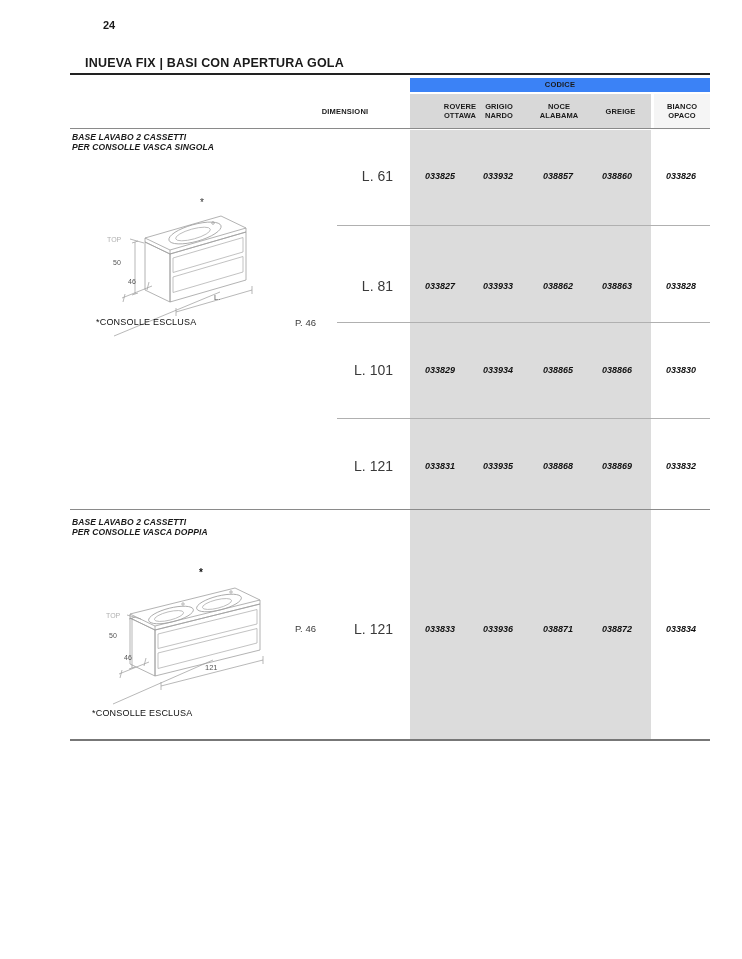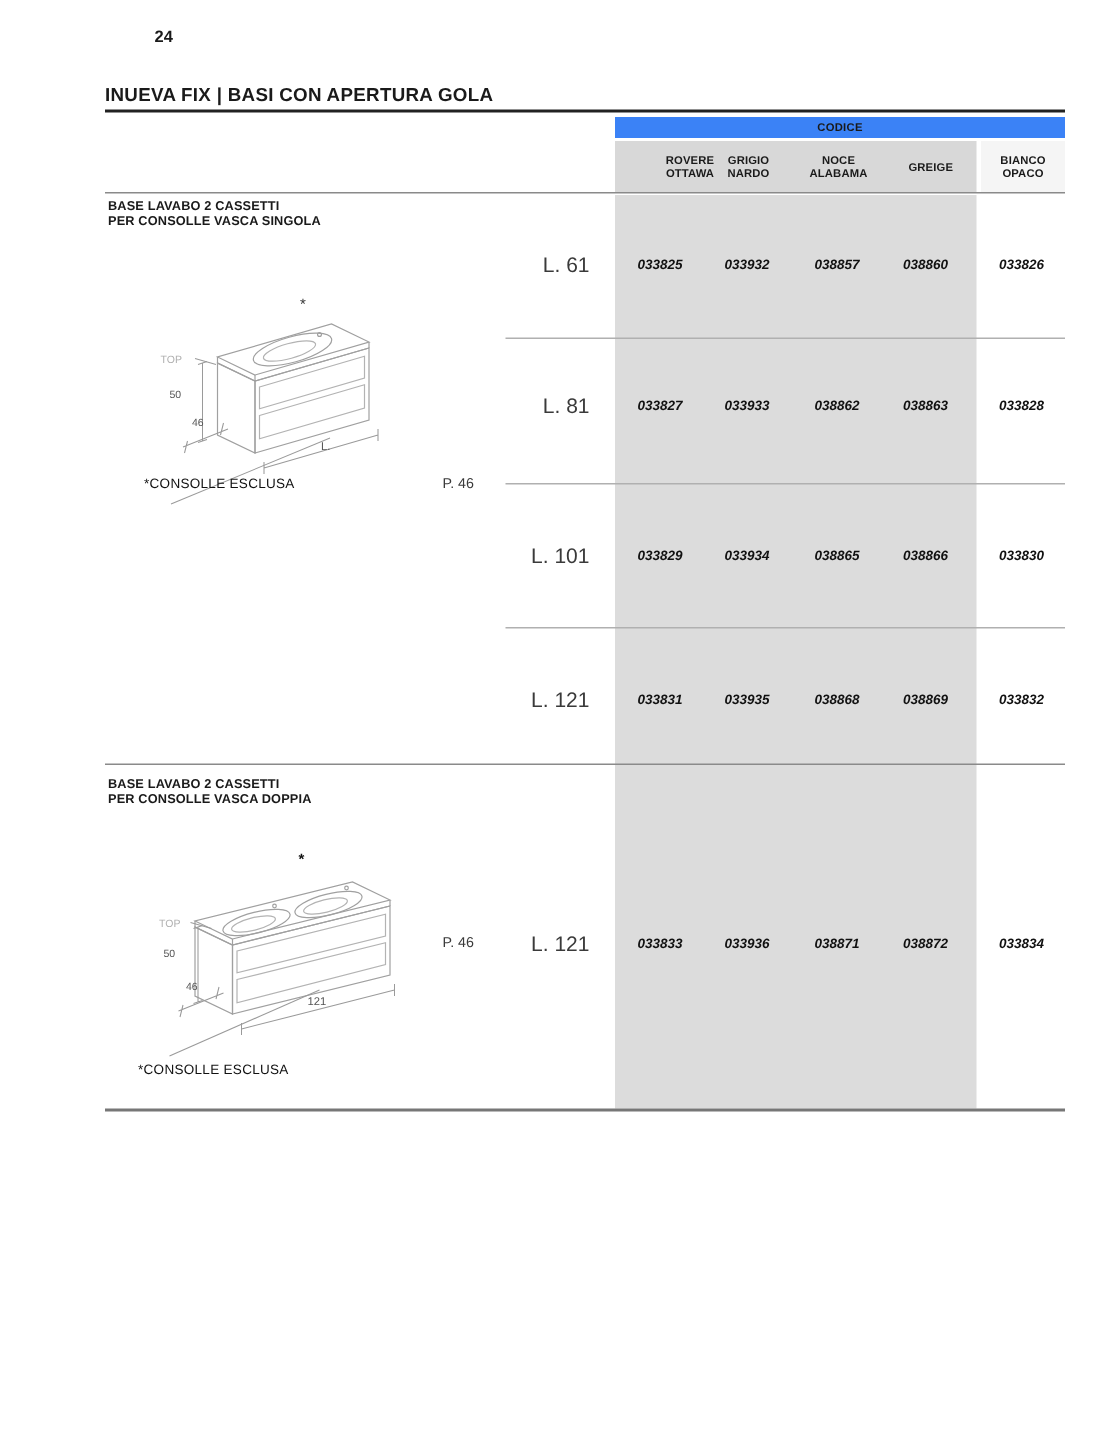--- a/index.html
+++ b/index.html
@@ -2,46 +2,46 @@
 <html><head>
 <meta charset="utf-8">
 <style>
   html,body{margin:0;padding:0;background:#fff;}
   .page{
     position:relative;width:742px;height:959px;background:#ffffff;
     font-family:"Liberation Sans",sans-serif;color:#1a1a1a;overflow:hidden;
   }
   .abs{position:absolute;}
   .page-num{left:103px;top:19px;font-size:11px;font-weight:bold;}
-  .title{left:70px;top:56px;font-size:12.5px;font-weight:bold;letter-spacing:.2px;}
+  .title{left:85px;top:56px;font-size:12.5px;font-weight:bold;letter-spacing:.2px;}
   .title-rule{left:70px;top:73px;width:640px;height:2px;background:#222;}
   
   .codice-strip{left:410px;top:78px;width:300px;height:14px;background:#3b82f6;
     font-size:7.5px;font-weight:bold;text-align:center;line-height:14px;letter-spacing:.2px;}
   .colhead-strip{left:410px;top:94px;width:241px;height:34px;background:#d8d8d8;}
   .bianco-cell{left:654px;top:94px;width:56px;height:34px;background:#f5f5f5;}
   .hcell{top:94px;height:34px;display:flex;flex-direction:column;justify-content:center;
     text-align:center;font-size:7.5px;font-weight:bold;line-height:9px;letter-spacing:.1px;}
   .hcell span{display:block;}
   .hc0{left:430px;width:60px;} .hc1{left:470px;width:58px;} .hc2{left:528px;width:62px;}
   .hc3{left:590px;width:61px;} .hc4{left:654px;width:56px;}
   .dimensioni{left:285px;top:94px;width:120px;height:34px;display:flex;align-items:center;
     justify-content:center;font-size:7.5px;font-weight:bold;letter-spacing:.2px;}
   .header-rule{left:70px;top:128px;width:640px;height:1px;background:#8a8a8a;}
   
   .body-band{left:410px;top:130px;width:241px;height:609px;background:#dcdcdc;}
   
-  .sec-title{left:72px;font-size:8.5px;font-weight:bold;line-height:10px;letter-spacing:.1px;}
+  .sec-title{left:72px;font-size:8.5px;font-weight:bold;line-height:10px;letter-spacing:.1px;font-style:italic;}
   .sec1-title{top:132px;} .sec2-title{top:517px;}
   
   .size{width:70px;left:323px;text-align:right;font-size:14px;color:#3a3a3a;line-height:12px;}
   .code{width:70px;text-align:center;font-size:9px;font-weight:bold;font-style:italic;
     color:#111;line-height:12px;}
   .cc0{left:405px;} .cc1{left:463px;} .cc2{left:523px;} .cc3{left:582px;} .cc4{left:646px;}
-  .r0{top:170px;} .r1{top:264px;} .r2{top:364px;} .r3{top:460px;} .r4{top:623px;}
+  .r0{top:170px;} .r1{top:280px;} .r2{top:364px;} .r3{top:460px;} .r4{top:623px;}
   .depth{font-size:9.5px;color:#3a3a3a;line-height:12px;left:295px;}
   .depth1{top:317px;} .depth2{top:623px;}
   .rowline{left:337px;width:373px;height:1px;background:#b0b0b0;}
   .rl0{top:225px;} .rl1{top:322px;} .rl2{top:418px;}
   .sec-rule{left:70px;top:509px;width:640px;height:1px;background:#8a8a8a;}
   .bottom-rule{left:70px;top:739px;width:640px;height:2px;background:#777;}
   .note{font-size:9px;color:#111;line-height:11px;letter-spacing:.2px;}
   .note1{left:96px;top:317px;} .note2{left:92px;top:708px;}
   .drawing1{left:100px;top:190px;} .drawing2{left:95px;top:558px;}
   svg{display:block;}
@@ -51,20 +51,21 @@
 
 <div class="page">
 
   <div class="abs page-num">24</div>
   <div class="abs title">INUEVA FIX | BASI CON APERTURA GOLA</div>
   <div class="abs title-rule"></div>
 
   <div class="abs codice-strip">CODICE</div>
   <div class="abs colhead-strip"></div>
   <div class="abs bianco-cell"></div>
+  <div class="abs dimensioni">DIMENSIONI</div>
 
   <div class="abs hcell hc0">
     <span>ROVERE</span>
     <span>OTTAWA</span>
   </div>
   <div class="abs hcell hc1">
     <span>GRIGIO</span>
     <span>NARDO</span>
   </div>
   <div class="abs hcell hc2">

